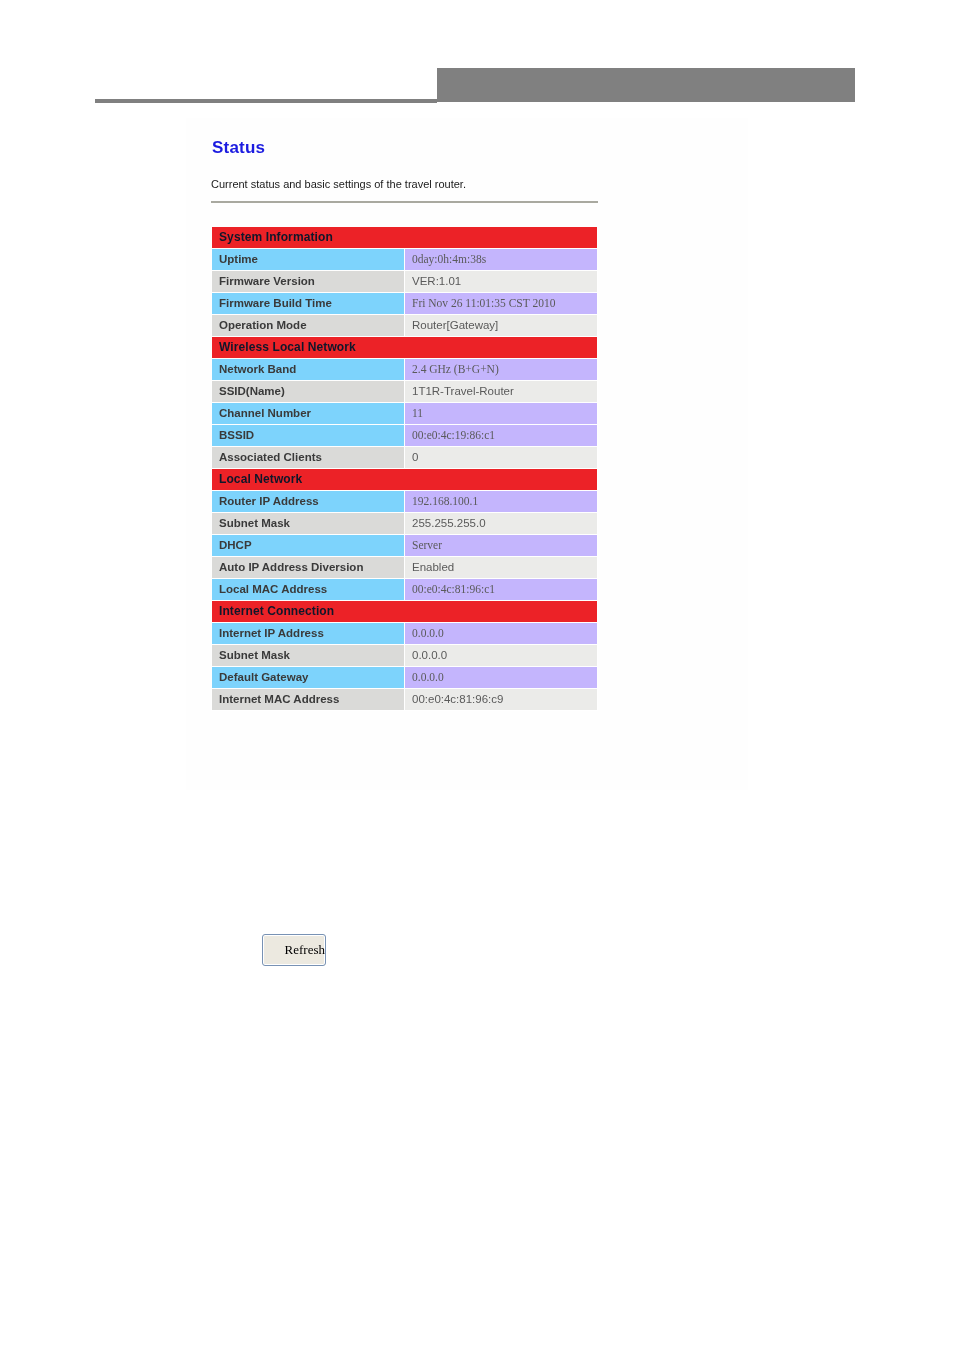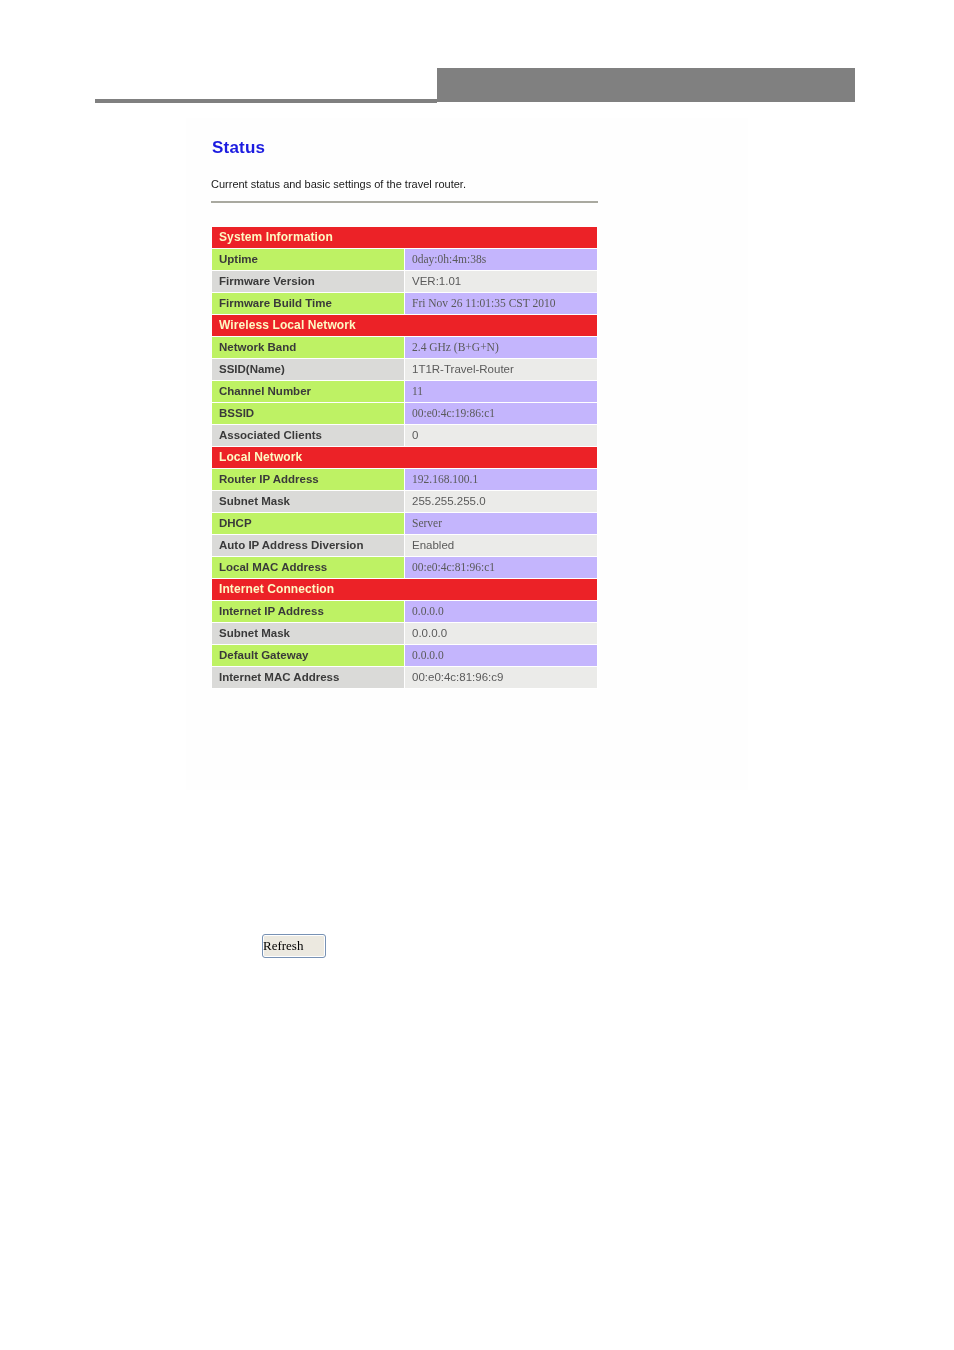--- a/index.html
+++ b/index.html
@@ -84,21 +84,21 @@
     table-layout: fixed;
   }
   .status-table td {
     font-size: 11.5px;
     padding: 0;
     vertical-align: middle;
   }
 
   .section-head td {
     background: #ec2227;
-    color: #fef9c3;
+    color: #0f172a;
     font-weight: bold;
     font-size: 12px;
     height: 18px;
     padding: 1px 0 2px 7px;
     border: 1px solid #ffffff;
     letter-spacing: 0.1px;
   }
 
   .data-row td.cell-label {
     width: 148px;
@@ -111,42 +111,42 @@
   }
   .data-row td.cell-value {
     background: #ebebe9;
     color: #5a5a5a;
     font-weight: normal;
     padding: 4px 6px 4px 7px;
     border: 1px solid #ffffff;
     line-height: 13px;
   }
   .data-row.alt td.cell-label {
-    background: #bef264;
+    background: #7dd3fc;
   }
   .data-row.alt td.cell-value {
     background: #c4b5fd;
     font-family: Liberation Serif, serif;
   }
 
   
   .refresh-button {
     position: absolute;
     left: 262px;
     top: 934px;
     width: 64px;
-    height: 24px;
+    height: 32px;
     background: #ece9e0;
     border: 1px solid #7892b4;
     border-radius: 3px;
     font-family: "Liberation Serif", serif;
     font-size: 13px;
     color: #000000;
     line-height: 20px;
-    text-align: left;
+    text-align: right;
     cursor: pointer;
     padding: 0;
     box-shadow: inset 0 0 0 1px #ffffff;
   }
 </style>
 </head>
 <body>
 
 <div class="header-gray-block"></div>
 <div class="header-rule"></div>
@@ -169,20 +169,24 @@
           <td class="cell-value">0day:0h:4m:38s</td>
         </tr>
         <tr class="data-row">
           <td class="cell-label">Firmware Version</td>
           <td class="cell-value">VER:1.01</td>
         </tr>
         <tr class="data-row alt">
           <td class="cell-label">Firmware Build Time</td>
           <td class="cell-value">Fri Nov 26 11:01:35 CST 2010</td>
         </tr>
+        <tr class="data-row">
+          <td class="cell-label">Operation Mode</td>
+          <td class="cell-value">Router[Gateway]</td>
+        </tr>
         <tr class="section-head">
           <td colspan="2">Wireless Local Network</td>
         </tr>
         <tr class="data-row alt">
           <td class="cell-label">Network Band</td>
           <td class="cell-value">2.4 GHz (B+G+N)</td>
         </tr>
         <tr class="data-row">
           <td class="cell-label">SSID(Name)</td>
           <td class="cell-value">1T1R-Travel-Router</td>

